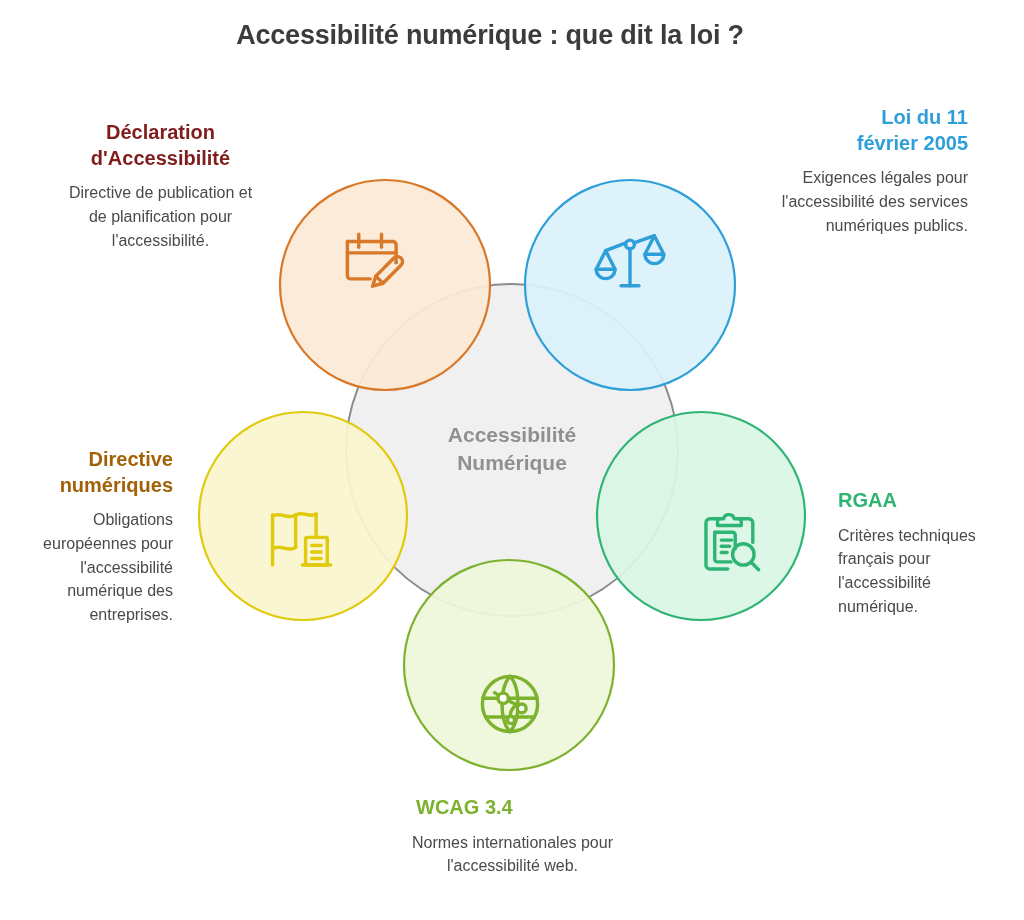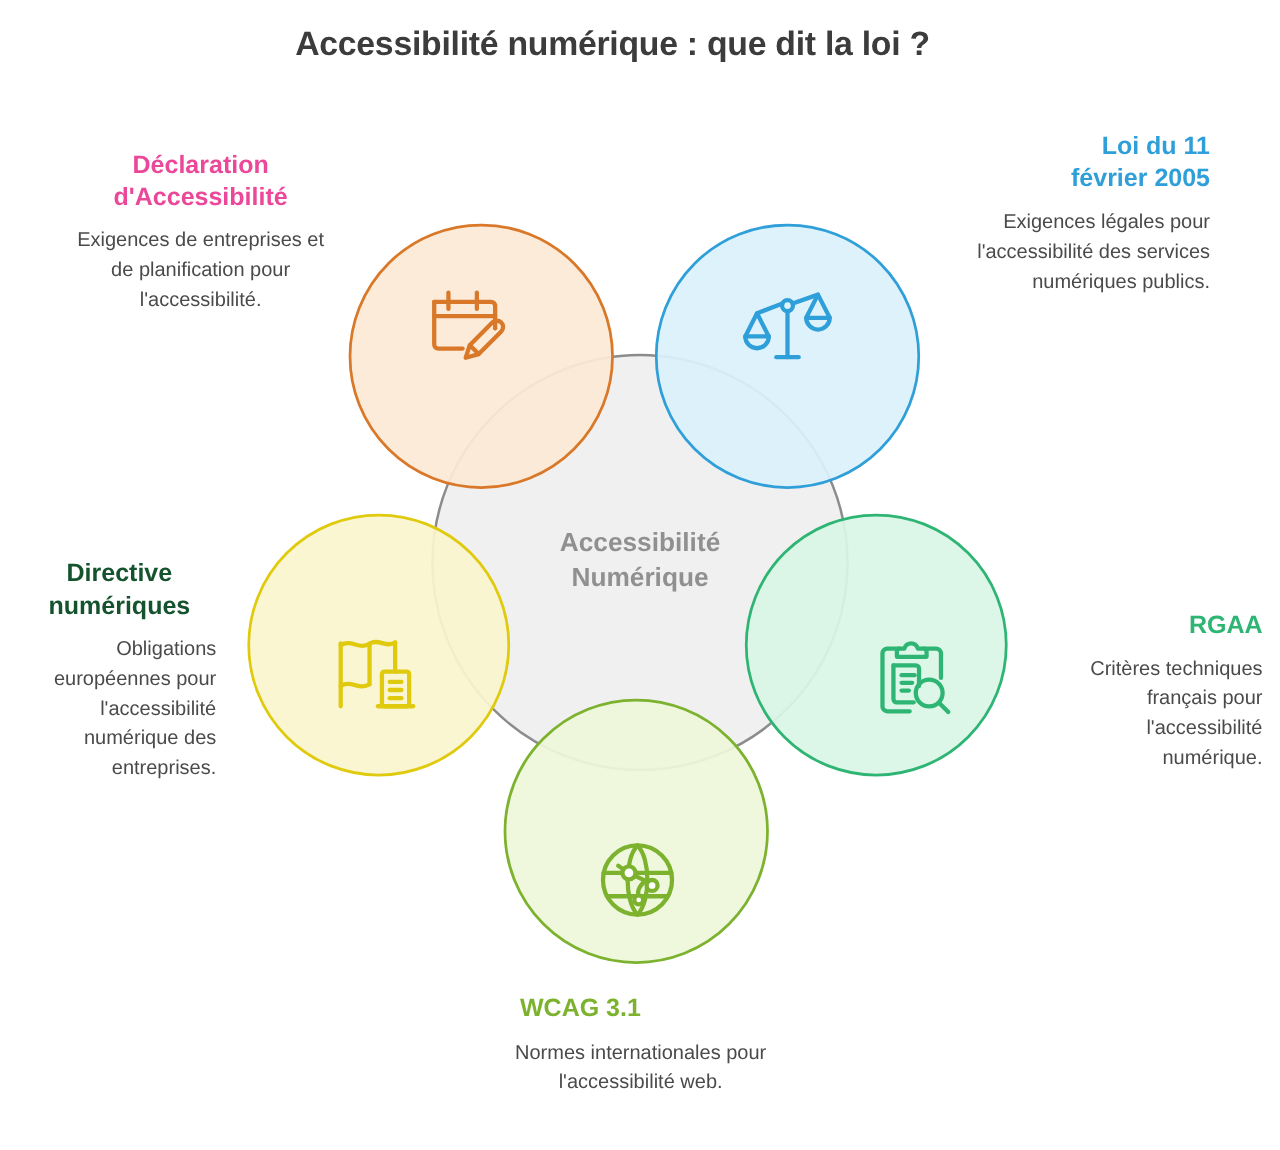--- a/index.html
+++ b/index.html
@@ -76,21 +76,21 @@
   .label-block .lbl-desc {
     font-size: 16px;
     line-height: 1.48;
     color: #4a4a4a;
     margin: 0;
   }
 
   #label-declaration { left: 58px;  top: 120px;  width: 205px; text-align: center; }
   #label-loi2005     { left: 763px; top: 105px;  width: 205px; text-align: right; }
   #label-directive   { left: 18px;  top: 447px;  width: 155px; text-align: right; }
-  #label-rgaa        { left: 838px; top: 488px;  width: 172px; text-align: right; }
+  #label-rgaa        { left: 838px; top: 488px;  width: 172px; text-align: left; }
   #label-wcag        { left: 400px; top: 795px;  width: 225px; text-align: center; }
   #label-wcag .lbl-title { text-align: left; padding-left: 16px; }
 </style>
 </head>
 <body>
 
 <div id="page-title">Accessibilité numérique : que dit la loi ?</div>
 
 <div id="venn-stage">
 
@@ -181,48 +181,48 @@
       <path d="M27.8 24.3 C 24.5 27.5 23.6 29.5 24.6 33.6"></path>
       <circle cx="19.8" cy="20.5" r="3.2" fill="#ffffff"></circle>
       <circle cx="31.2" cy="26.7" r="2.7" fill="#ffffff"></circle>
       <circle cx="24.6" cy="33.8" r="2.2" fill="#ffffff"></circle>
     </svg>
   </div>
 
 </div>
 
 <div class="label-block" id="label-declaration">
-  <div class="lbl-title" style="color:#ec4899;">
+  <div class="lbl-title" style="color:#7f1d1d;">
     <div>Déclaration</div>
     <div>d'Accessibilité</div>
   </div>
-  <p class="lbl-desc">Exigences de entreprises et de planification pour l'accessibilité.</p>
+  <p class="lbl-desc">Directive de publication et de planification pour l'accessibilité.</p>
 </div>
 
 <div class="label-block" id="label-loi2005">
   <div class="lbl-title" style="color:#2f9fd9;">
     <div>Loi du 11</div>
     <div>février 2005</div>
   </div>
   <p class="lbl-desc">Exigences légales pour l'accessibilité des services numériques publics.</p>
 </div>
 
 <div class="label-block" id="label-directive">
-  <div class="lbl-title" style="color:#14532d;text-align:center;">
+  <div class="lbl-title" style="color:#a16207;">
     <div>Directive</div>
     <div>numériques</div>
   </div>
   <p class="lbl-desc">Obligations européennes pour l'accessibilité numérique des entreprises.</p>
 </div>
 
 <div class="label-block" id="label-rgaa">
   <div class="lbl-title" style="color:#2fb573;">
     <div>RGAA</div>
   </div>
   <p class="lbl-desc">Critères techniques français pour l'accessibilité numérique.</p>
 </div>
 
 <div class="label-block" id="label-wcag">
   <div class="lbl-title" style="color:#7cb22e;">
-    <div>WCAG 3.1</div>
+    <div>WCAG 3.4</div>
   </div>
   <p class="lbl-desc">Normes internationales pour l'accessibilité web.</p>
 </div>
 
 </body></html>

